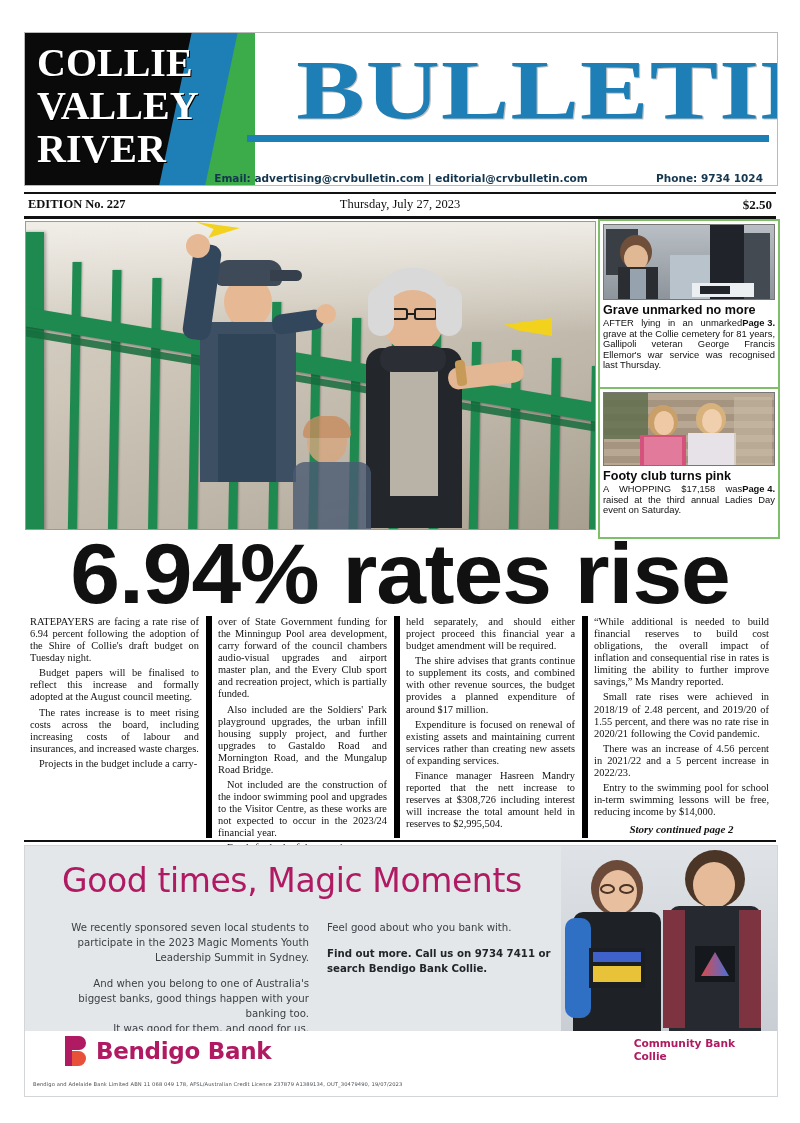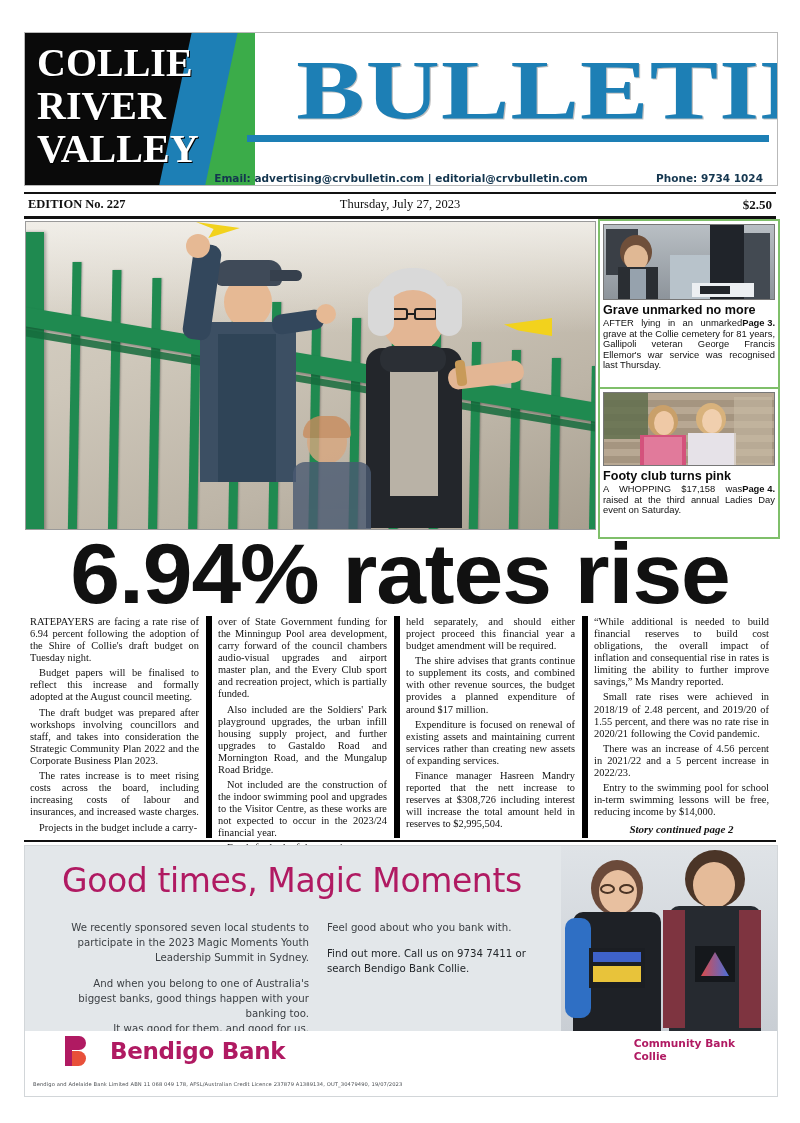--- a/index.html
+++ b/index.html
@@ -171,25 +171,25 @@
   .ad .c1{
     position:absolute;left:39px;top:74px;width:245px;
     font-family:"DejaVu Sans", sans-serif;font-size:10.2px;line-height:15px;color:#3b3f43;text-align:right;
   }
   .ad .c1 p{margin:0 0 11px 0;}
   .ad .c2{
     position:absolute;left:302px;top:74px;width:230px;
     font-family:"DejaVu Sans", sans-serif;font-size:10.2px;line-height:15px;color:#3b3f43;
   }
   .ad .c2 p{margin:0 0 11px 0;}
-  .ad .c2 p.b{font-weight:normal;color:#22262a;}
+  .ad .c2 p.b{font-weight:bold;color:#22262a;}
   .ad .white{
     position:absolute;left:0;bottom:0;width:100%;height:65px;background:#fff;
   }
-  .ad-logo{position:absolute;left:40px;bottom:30px;display:flex;align-items:center;gap:23px;}
+  .ad-logo{position:absolute;left:40px;bottom:30px;display:flex;align-items:center;gap:9px;}
   .ad-logo .mark{position:relative;width:22px;height:30px;}
   .ad-logo .mark i{position:absolute;display:block;}
   .ad-logo .mark i.a{left:0;top:0;width:7px;height:30px;background:#b01a62;}
   .ad-logo .mark i.b{left:7px;top:0;width:14px;height:14px;background:#b01a62;border-radius:0 9px 9px 0;}
   .ad-logo .mark i.c{left:7px;top:15px;width:14px;height:15px;background:#e8503a;border-radius:0 9px 9px 0;}
   .ad-logo .txt{
     font-family:"DejaVu Sans", sans-serif;font-weight:bold;font-size:23px;color:#b01a62;
     letter-spacing:-.3px;
   }
   .ad-cb{
@@ -207,22 +207,22 @@
 <div class="page">
 
   <div class="masthead">
     <div class="mh-flag">
       <span class="blk"></span>
         <span class="blu"></span>
         <span class="grn"></span>
     </div>
     <div class="mh-title">
       <div>COLLIE</div>
+      <div>VALLEY</div>
       <div>RIVER</div>
-      <div>VALLEY</div>
     </div>
     <div class="mh-right">
       <div class="mh-bulletin">BULLETIN</div>
       <div class="mh-rule"></div>
     </div>
     <div class="mh-email">Email: advertising@crvbulletin.com  |  editorial@crvbulletin.com</div>
     <div class="mh-phone">Phone: 9734 1024</div>
   </div>
 
   <div class="edbar">
@@ -326,21 +326,20 @@
     <p><span class="pg">Page 4.</span><span>A WHOPPING $17,158 was raised at the third annual Ladies Day event on Saturday.</span></p>
   </div>
 
   <div class="bighead">6.94% rates rise</div>
 
   <div class="story-wrap">
 
     <div class="col">
       <p class="first">RATEPAYERS are facing a rate rise of 6.94 percent following the adoption of the Shire of Collie's draft budget on Tuesday night.</p>
       <p>Budget papers will be finalised to reflect this increase and formally adopted at the August council meeting.</p>
-      <p>The draft budget was prepared after workshops involving councillors and staff, and takes into consideration the Strategic Community Plan 2022 and the Corporate Business Plan 2023.</p>
       <p>The rates increase is to meet rising costs across the board, including increasing costs of labour and insurances, and increased waste charges.</p>
       <p>Projects in the budget include a carry-</p>
     </div>
 
     <div class="col">
       <p class="first">over of State Government funding for the Minningup Pool area development, carry forward of the council chambers audio-visual upgrades and airport master plan, and the Every Club sport and recreation project, which is partially funded.</p>
       <p>Also included are the Soldiers' Park playground upgrades, the urban infill housing supply project, and further upgrades to Gastaldo Road and Mornington Road, and the Mungalup Road Bridge.</p>
       <p>Not included are the construction of the indoor swimming pool and upgrades to the Visitor Centre, as these works are not expected to occur in the 2023/24 financial year.</p>
       <p>Funds for both of these projects are</p>
     </div>

